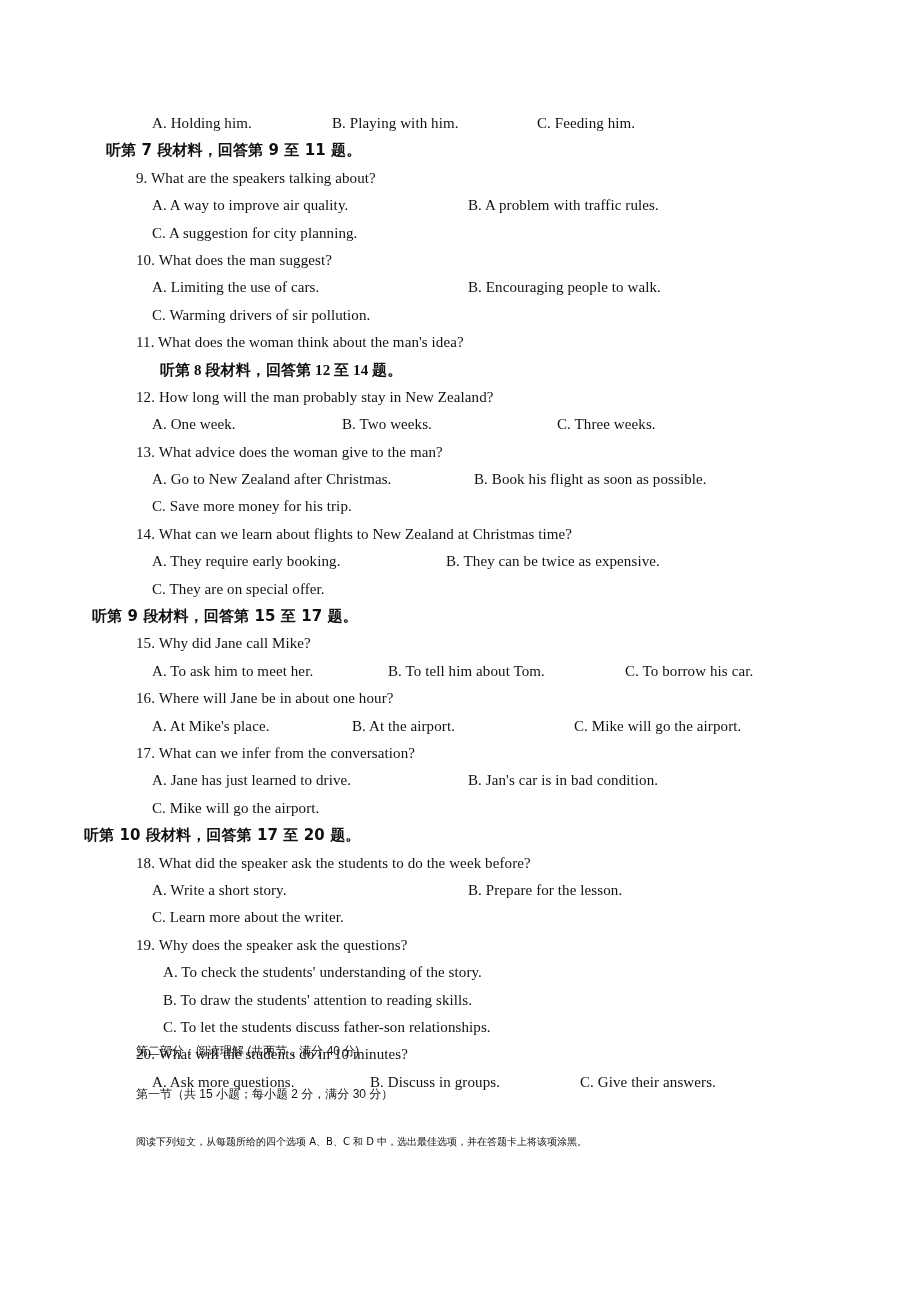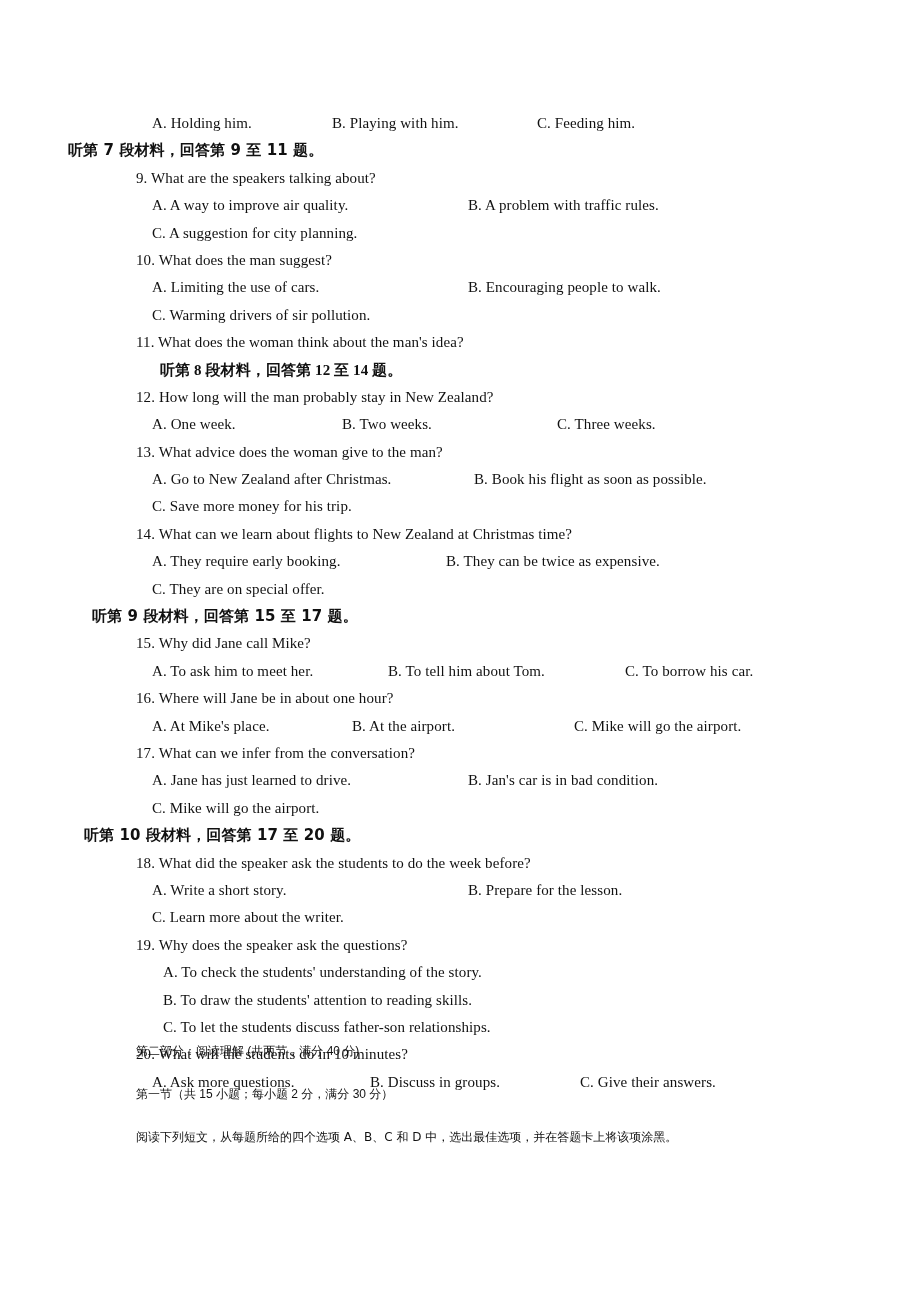--- a/index.html
+++ b/index.html
@@ -41,21 +41,21 @@
   
   .opt-line {
     padding-left: 152px;
   }
   
   .opt-line.deep {
     padding-left: 163px;
   }
   
   .cue-line {
-    padding-left: 68px;
+    padding-left: 106px;
     font-family: "DejaVu Sans", "Liberation Sans", sans-serif;
     font-weight: bold;
     font-size: 15px;
   }
   .cue-line.indent-2 { padding-left: 160px; font-family: Liberation Serif, serif; }
   .cue-line.indent-3 { padding-left: 92px; }
   .cue-line.indent-4 { padding-left: 84px; }
   
   .opt {
     display: inline-block;
@@ -78,22 +78,22 @@
     font-size: 12px;
     font-weight: normal;
     color: #111111;
   }
   .para {
     position: relative;
     padding-left: 136px;
     padding-right: 120px;
     white-space: normal;
     font-family: "DejaVu Sans", "Liberation Sans", sans-serif;
-    font-size: 12px;
-    line-height: 43px;
+    font-size: 10px;
+    line-height: 52px;
     font-weight: normal;
     color: #111111;
   }
 </style>
 </head>
 <body>
 
 <div class="page">
 
   <div class="body-block">

